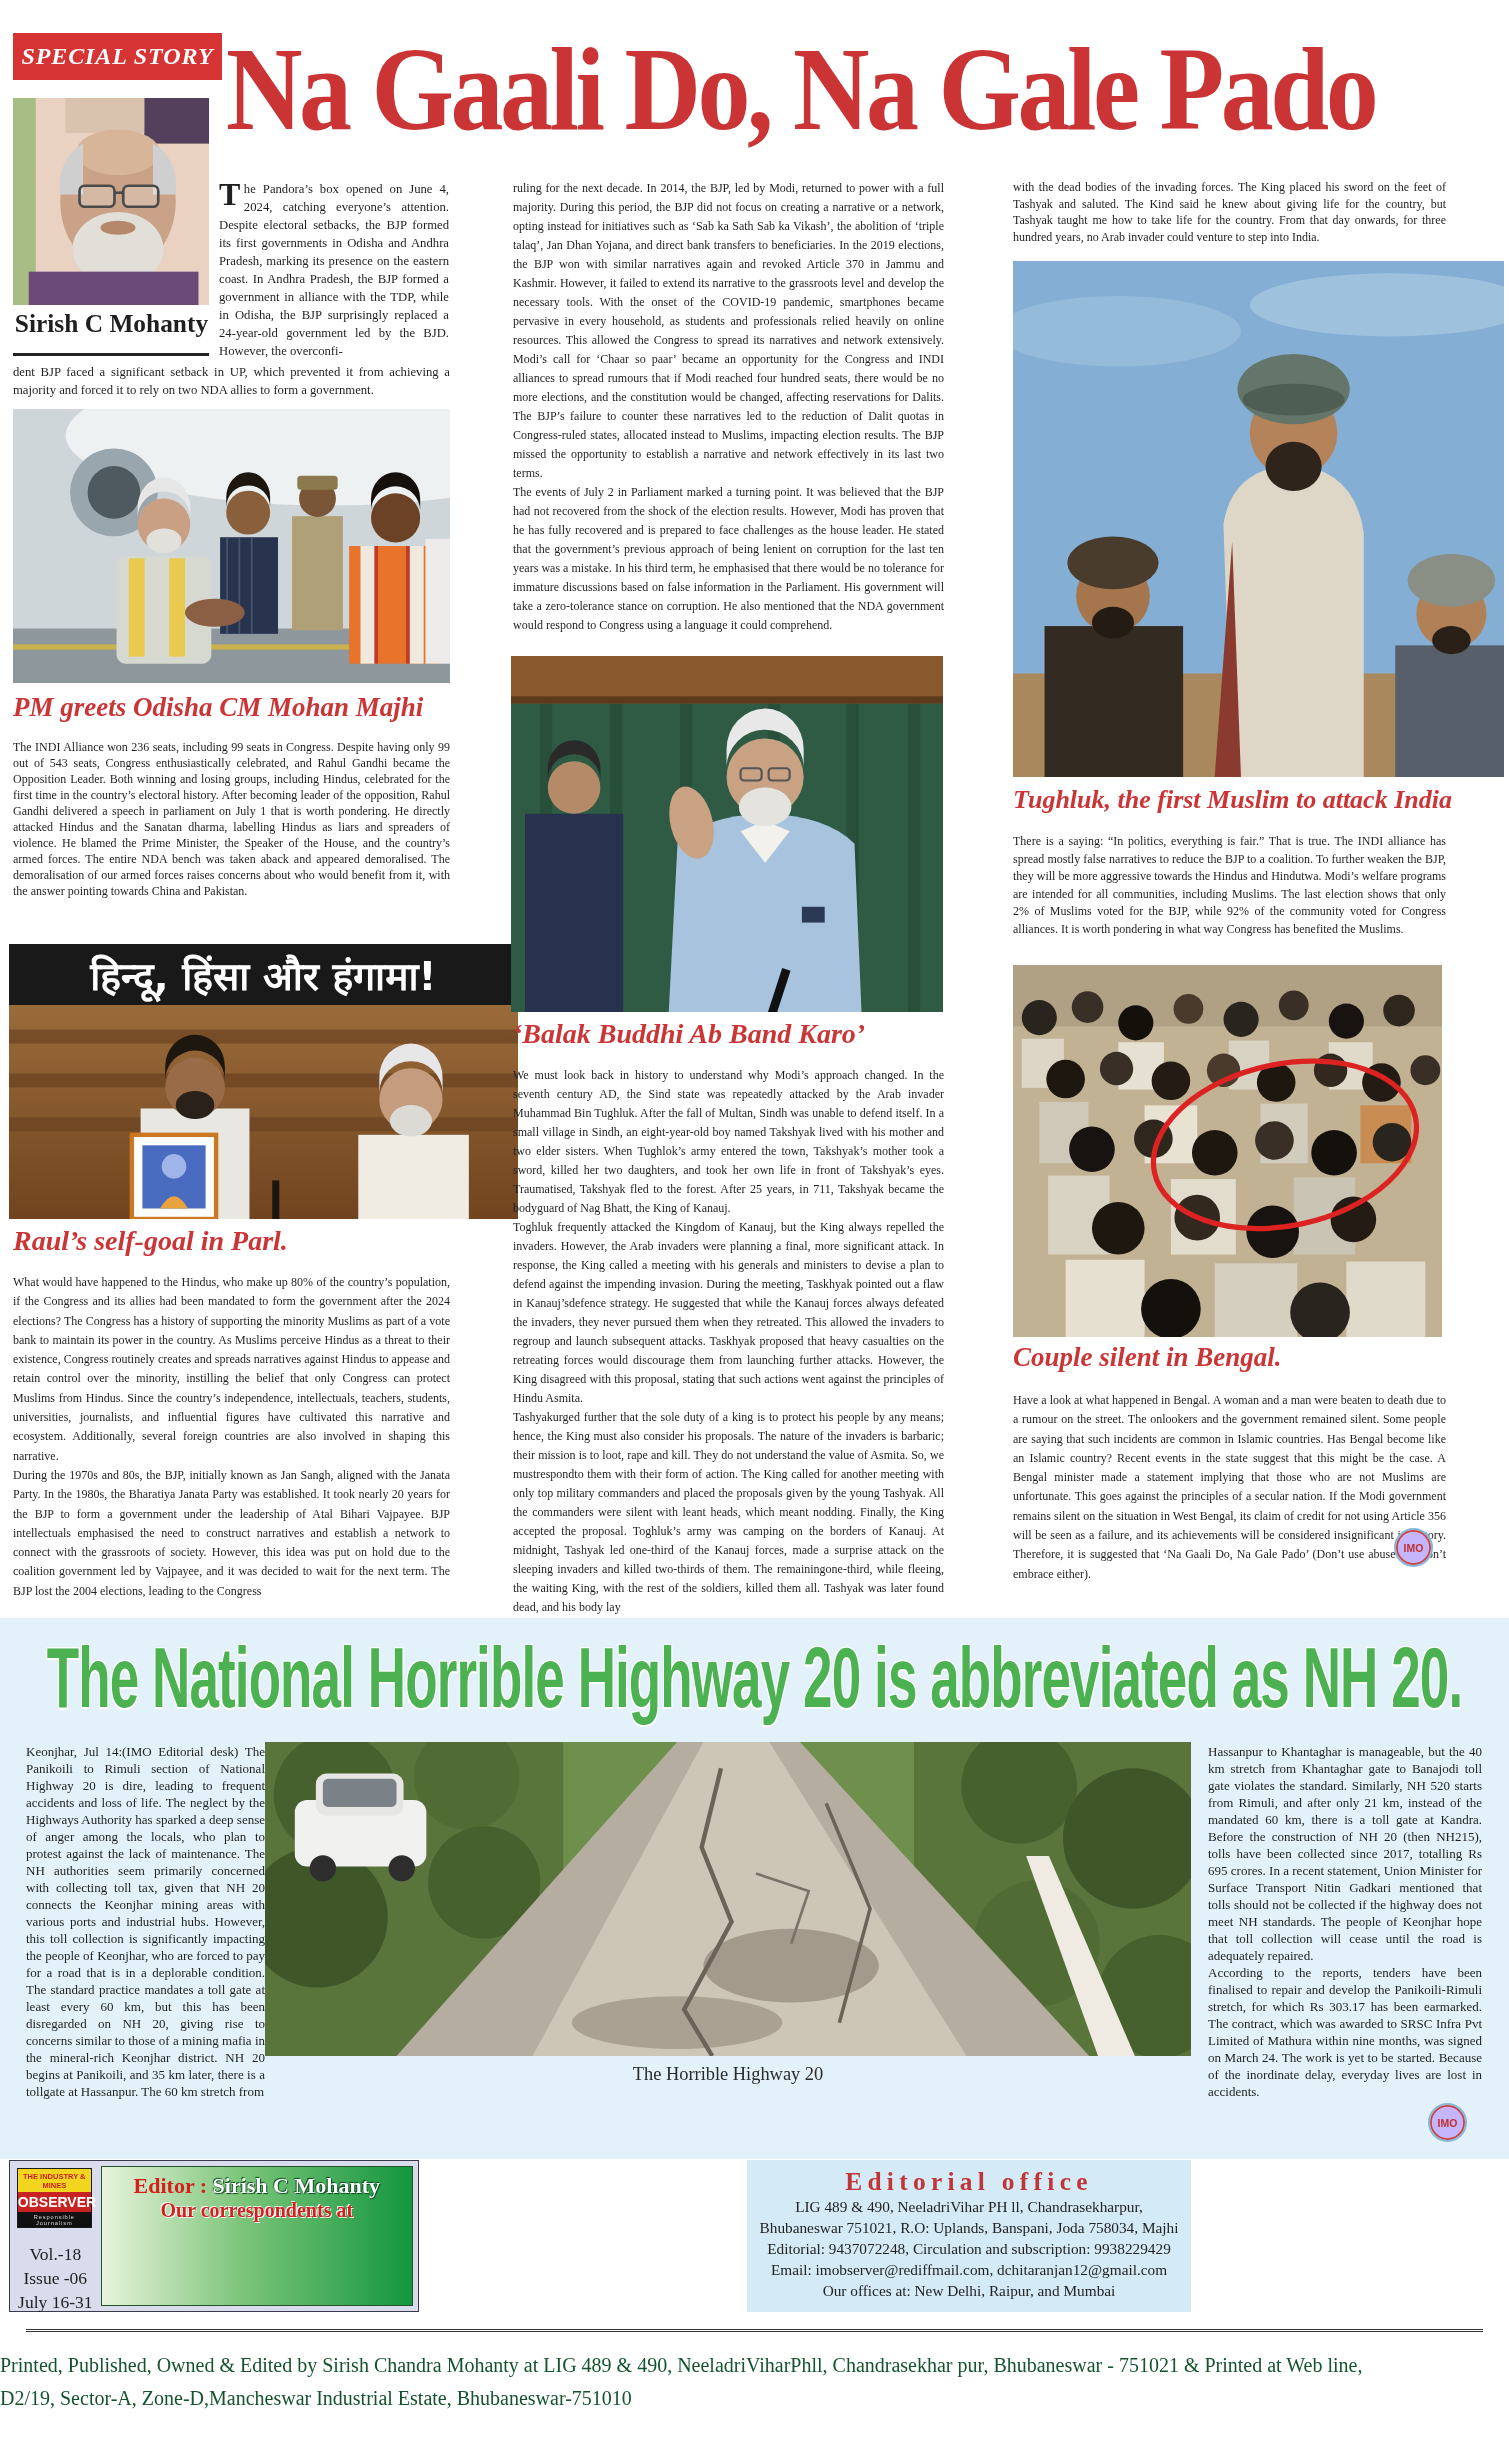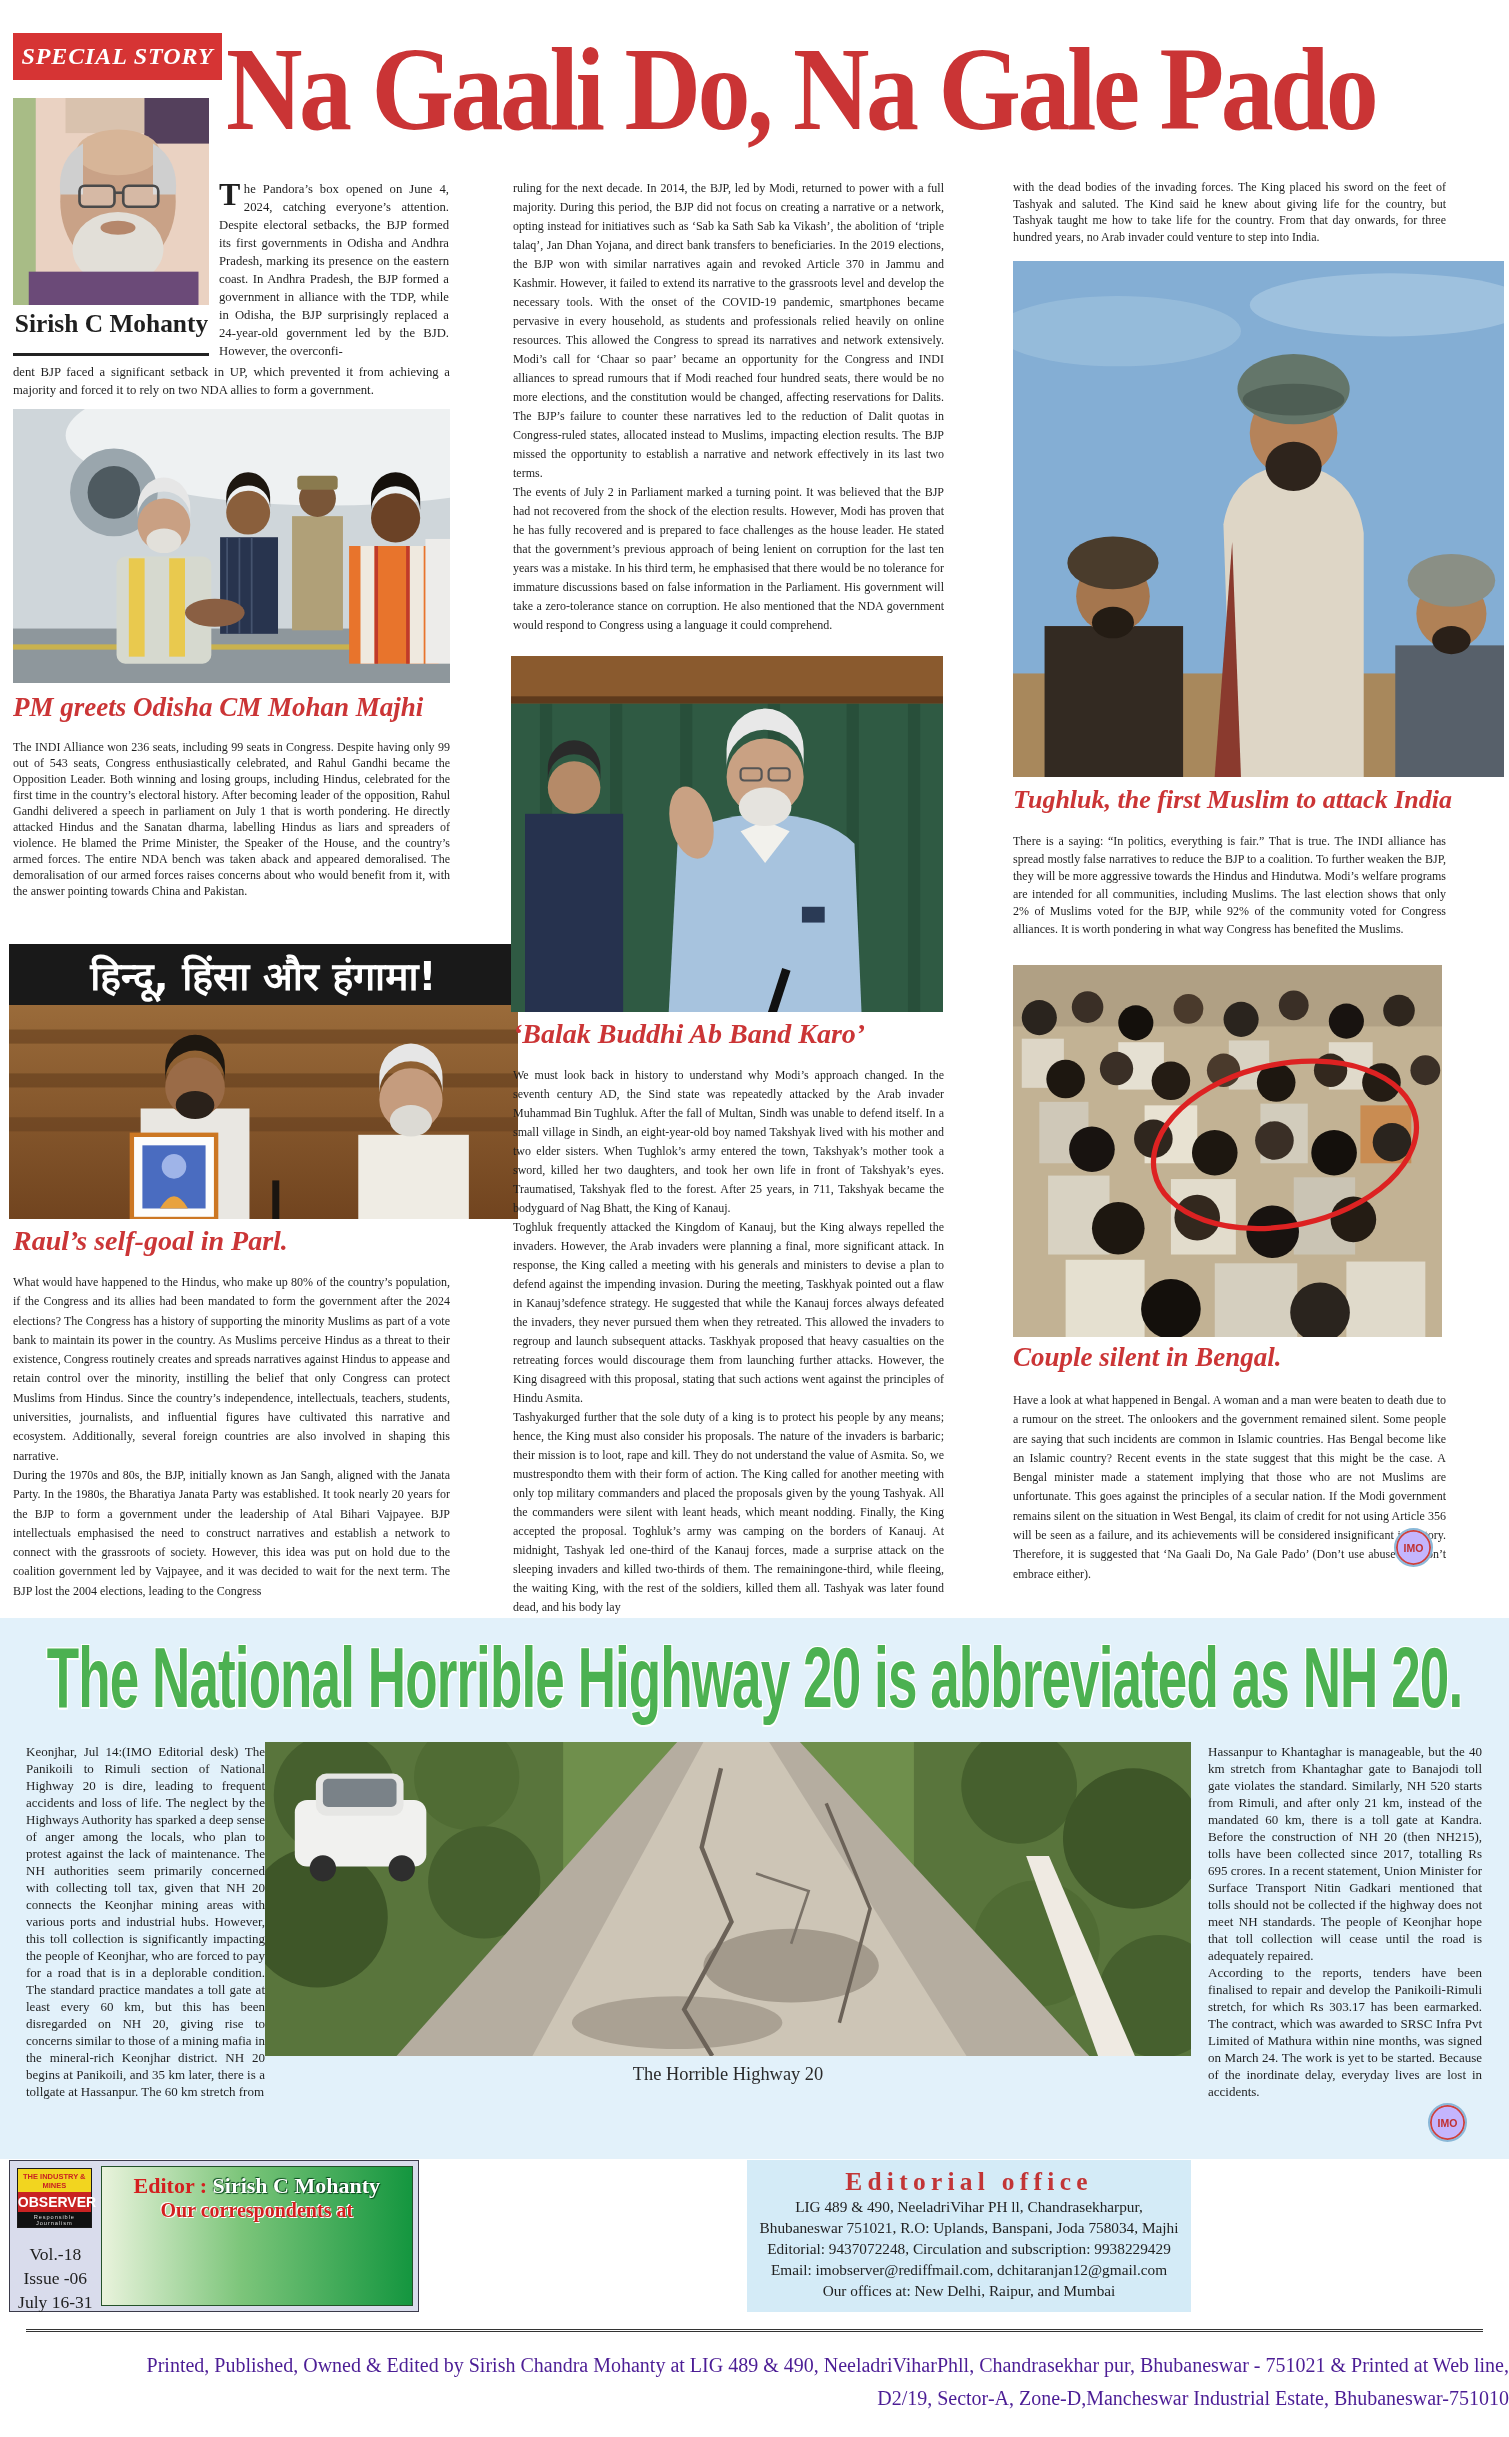--- a/index.html
+++ b/index.html
@@ -52,21 +52,21 @@
   .gb-line2 { font-size:20px; font-weight:bold; color:#d41f1f;
               text-shadow:0.9px 0.9px 0 #fff, -0.9px -0.9px 0 #fff; }
   .gb-cities { font-size:15px; font-weight:bold; font-style:italic; color:#14361c; line-height:18.4px;
                padding:1.8px 7px 0 7px; text-shadow:0.9px 0.9px 0 rgba(255,255,255,.85), -0.9px -0.9px 0 rgba(255,255,255,.85); }
 
   .ed-box { background:#d4ebf7; text-align:center; }
   .ed-head { color:#c23536; font-weight:bold; font-size:25.4px; letter-spacing:5.3px; padding-top:7px;font-family:Liberation Serif, serif; }
   .ed-line { font-size:15.3px; line-height:21px; color:#222; }
 
   .rule { border-top:1.8px solid #333; border-bottom:1.8px solid #333; height:2.6px; }
-  .imprint { width:100%; text-align:right; font-size:20px; color:#4c1d95; }
+  .imprint { width:100%; text-align:left; font-size:20px; color:#14532d; }
 
   .imo { position:absolute; width:39px; height:39px; border-radius:50%; background:#c4b5fd;
          border:2.6px solid #8ab8d8; box-shadow:inset 0 0 0 1.8px #d04038;
          color:#c03030; font-family:"Liberation Sans", sans-serif; font-weight:bold; font-size:10.5px;
          display:flex; align-items:center; justify-content:center; }
   svg { display:block; }
 </style>
 </head>
 <body>
 

